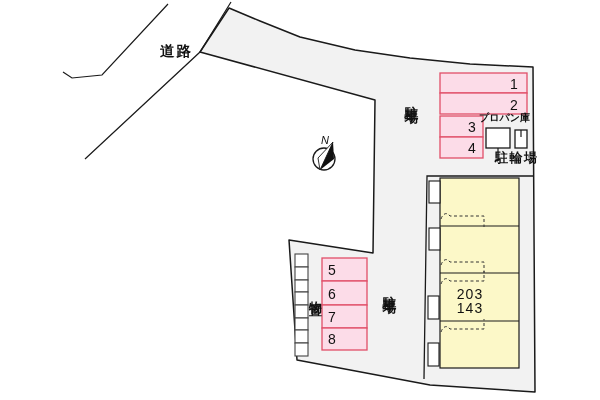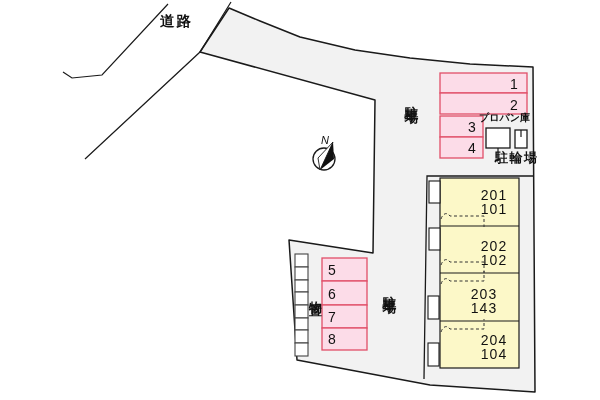--- a/index.html
+++ b/index.html
@@ -77,21 +77,21 @@
       <rect x="295" y="343" width="13" height="13"></rect>
     </g>
 
     <g>
       <circle cx="324" cy="159" r="11" fill="#ffffff" stroke="#1a1a1a" stroke-width="1.3"></circle>
       <polygon points="333,142 318,158 320,170" fill="#ffffff" stroke="#1a1a1a" stroke-width="0.9"></polygon>
       <polygon points="333,142 334,159 320,170" fill="#111111"></polygon>
     </g>
   </svg>
 
-  <div class="lbl" style="left:160px;top:12px;font-size:14.5px;letter-spacing:2px;">道路</div>
+  <div class="lbl" style="left:160px;top:42px;font-size:14.5px;letter-spacing:2px;">道路</div>
 
   <div class="lbl vtext" style="left:402px;top:95px;font-size:13.5px;letter-spacing:2px;">駐車場</div>
 
   <div class="lbl vtext" style="left:380px;top:285px;font-size:13.5px;letter-spacing:2px;">駐車場</div>
 
   <div class="lbl vtext" style="left:306px;top:291px;font-size:13px;letter-spacing:2px;">物置</div>
 
   <div class="lbl" style="left:479px;top:111px;font-size:10px;">プロパン庫</div>
 
   <div class="lbl" style="left:495px;top:149px;font-size:13px;letter-spacing:1.5px;">駐輪場</div>
@@ -100,30 +100,18 @@
 
   <div class="num" style="left:510px;top:76px;">1</div>
   <div class="num" style="left:510px;top:97px;">2</div>
   <div class="num" style="left:468px;top:119px;">3</div>
   <div class="num" style="left:468px;top:140px;">4</div>
   <div class="num" style="left:328px;top:262px;">5</div>
   <div class="num" style="left:328px;top:286px;">6</div>
   <div class="num" style="left:328px;top:309px;">7</div>
   <div class="num" style="left:328px;top:331px;">8</div>
 
-  <div class="unit-lbl" style="left:470px;top:188px;">
-    <span>201</span>
-    <span>101</span>
-  </div>
-  <div class="unit-lbl" style="left:470px;top:239px;">
-    <span>202</span>
-    <span>102</span>
-  </div>
-  <div class="unit-lbl" style="left:460px;top:287px;">
+  <div class="unit-lbl" style="left:446px;top:287px;">
     <span>203</span>
     <span>143</span>
-  </div>
-  <div class="unit-lbl" style="left:470px;top:333px;">
-    <span>204</span>
-    <span>104</span>
   </div>
 
 </div>
 
 </body></html>

